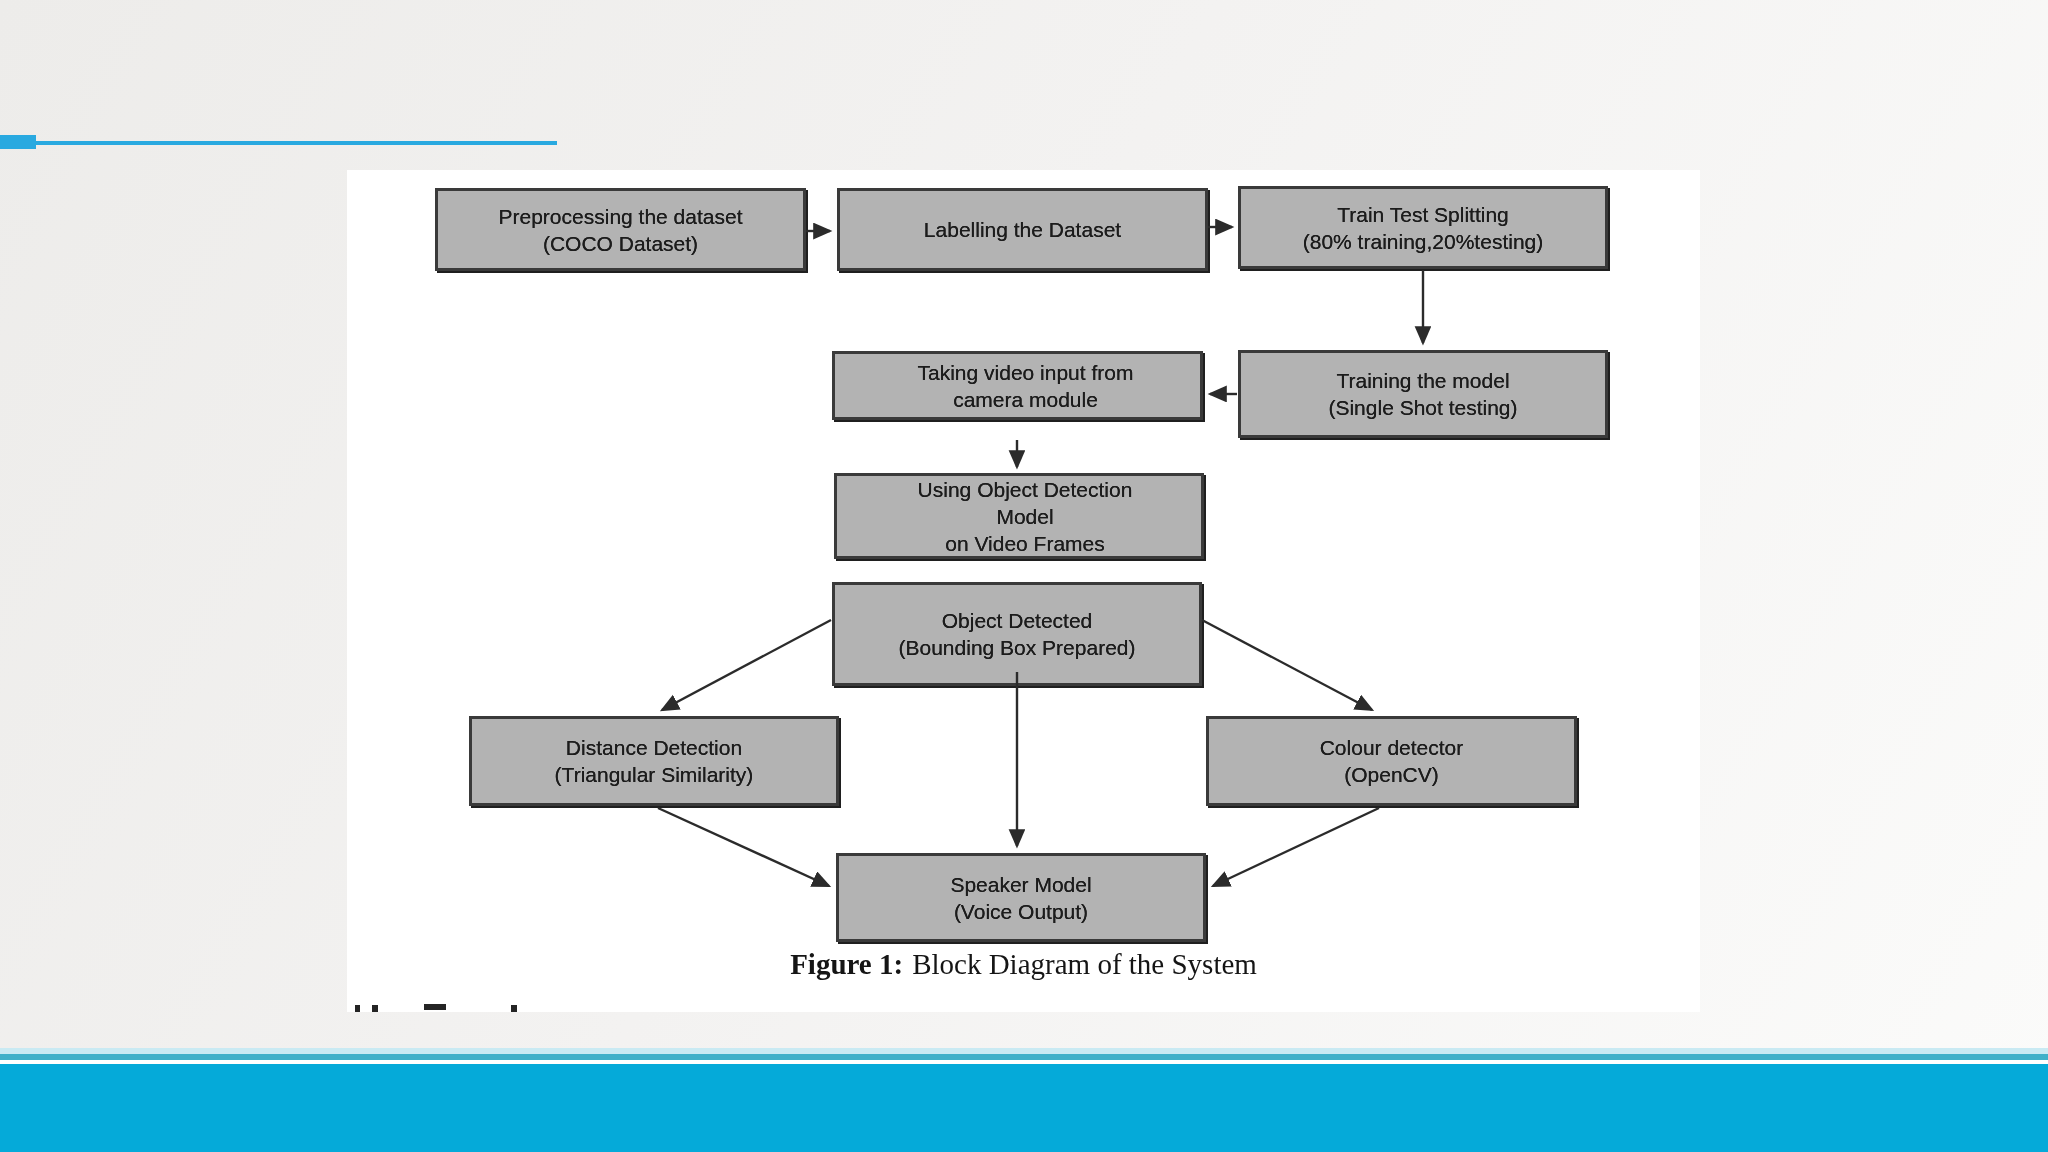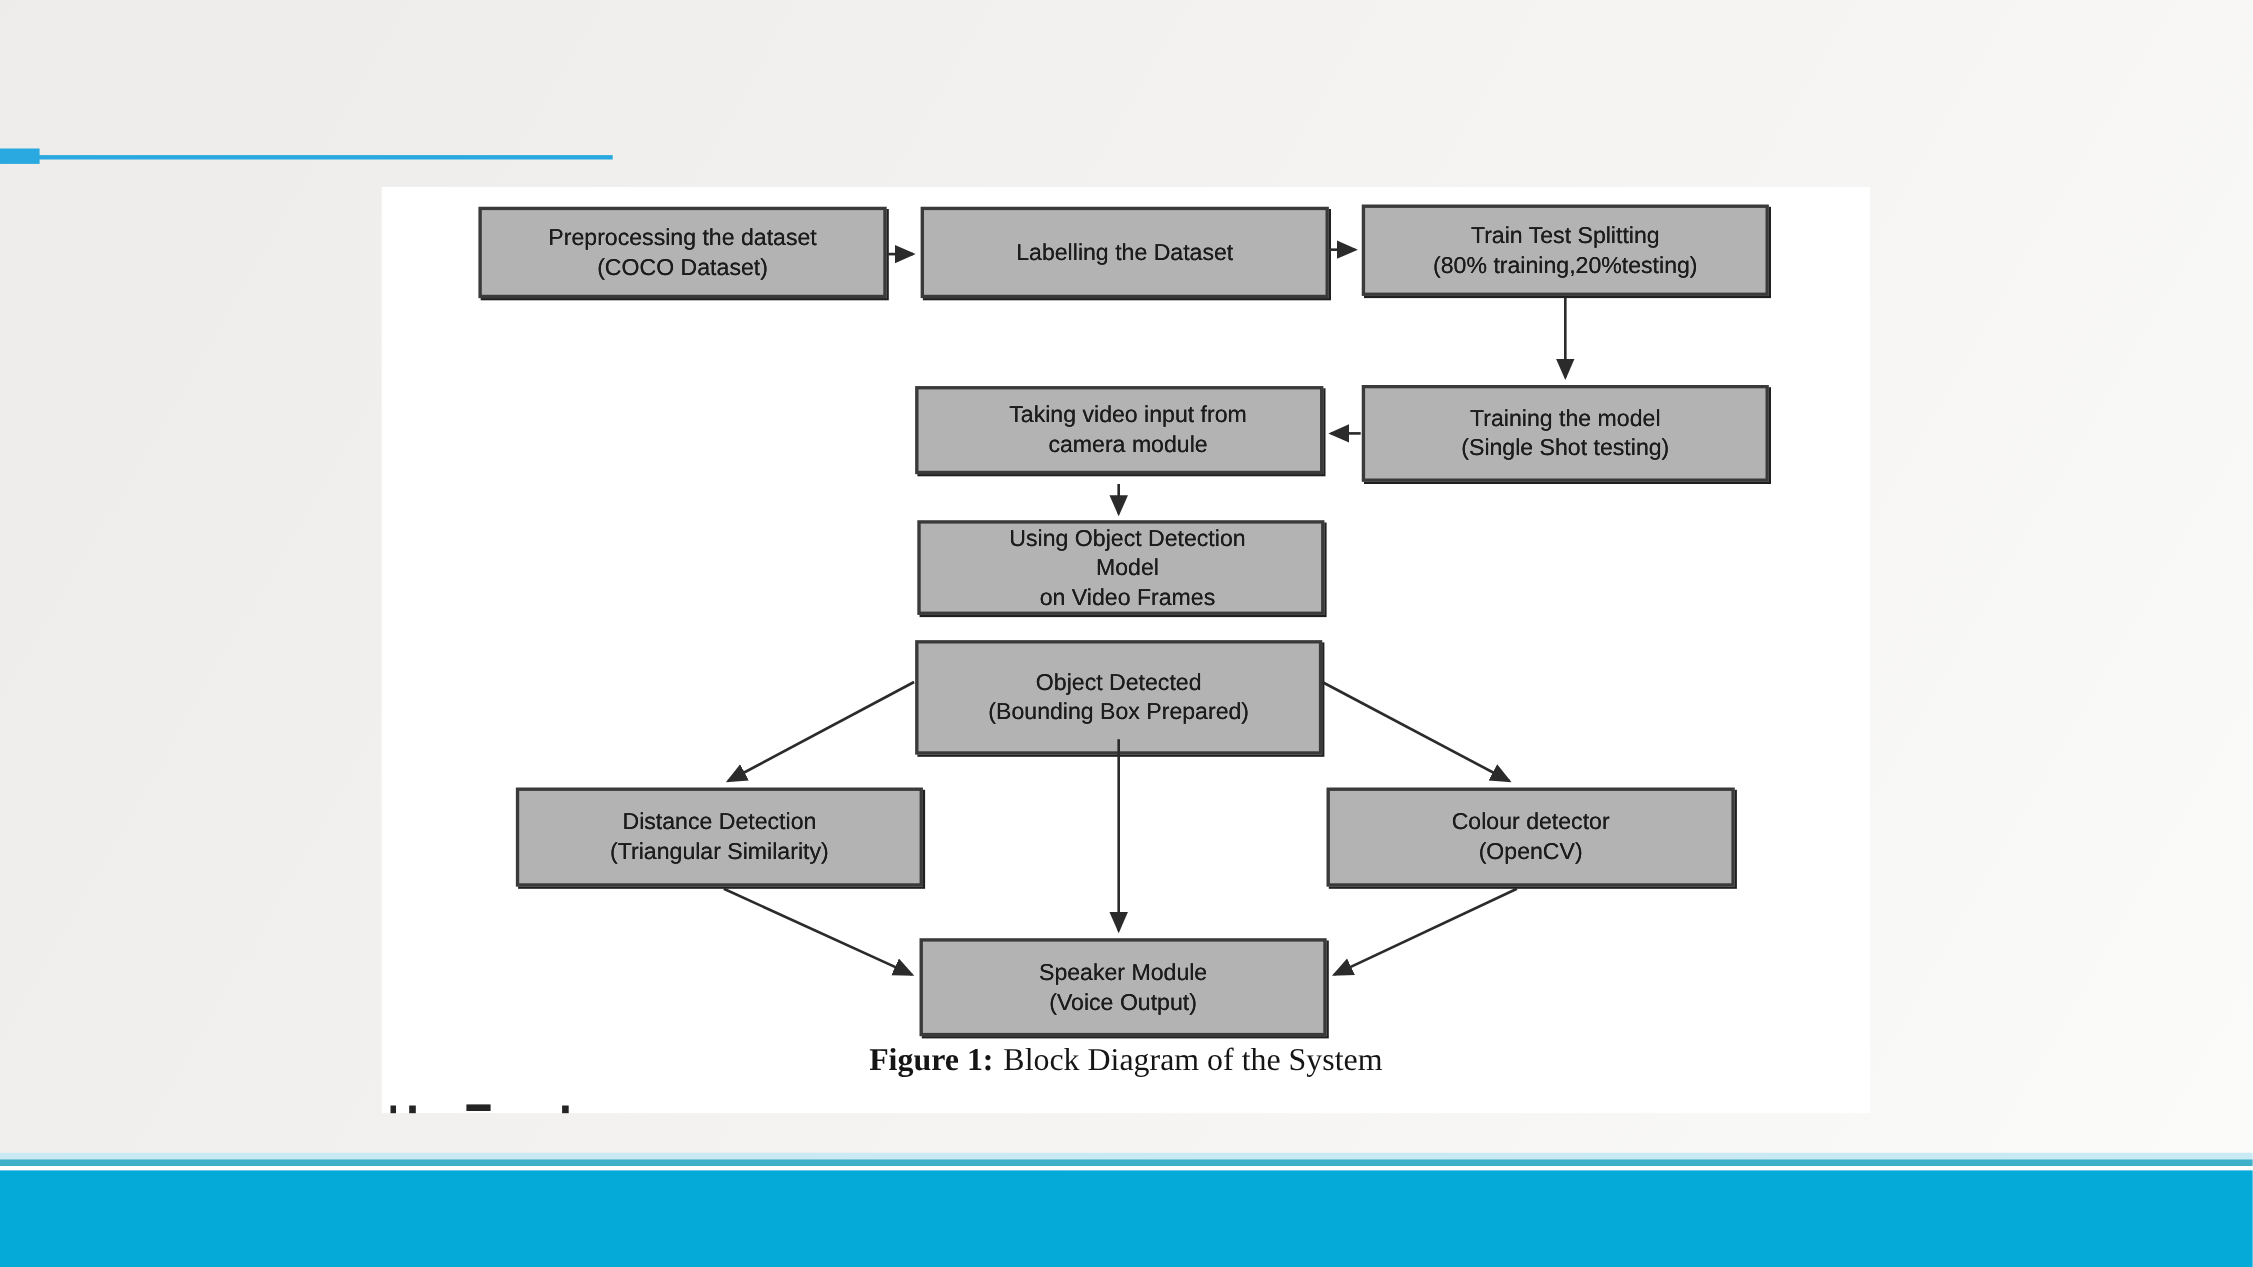--- a/index.html
+++ b/index.html
@@ -21,21 +21,21 @@
     position:absolute;background:#b3b3b3;border:3px solid #3a3a3a;
     box-shadow:2px 2px 0 #1f1f1f;
     display:flex;flex-direction:column;align-items:center;justify-content:center;
     text-align:center;color:#1c1c1c;font-size:21px;line-height:27px;
     text-shadow:0 0 0.6px #1c1c1c;box-sizing:border-box;
   }
   .box-preprocess{left:435px;top:188px;width:371px;height:83px;}
   .box-labelling{left:837px;top:188px;width:371px;height:83px;}
   .box-split{left:1238px;top:186px;width:370px;height:83px;}
   .box-training{left:1238px;top:350px;width:370px;height:88px;}
-  .box-video{left:832px;top:351px;width:371px;height:80px;padding-left:16px;}
+  .box-video{left:832px;top:351px;width:371px;height:69px;padding-left:16px;}
   .box-model{left:834px;top:473px;width:370px;height:86px;padding-left:12px;}
   .box-detected{left:832px;top:582px;width:370px;height:104px;}
   .box-distance{left:469px;top:716px;width:370px;height:90px;}
   .box-colour{left:1206px;top:716px;width:371px;height:90px;}
   .box-speaker{left:836px;top:853px;width:370px;height:89px;}
   
   svg.arrows{position:absolute;left:0;top:0;width:2048px;height:1152px;pointer-events:none;}
   svg.arrows line{stroke:#2b2b2b;stroke-width:2.4;}
   
   .caption{
@@ -94,21 +94,21 @@
 </div>
 <div class="fbox box-distance">
   <span>Distance Detection</span>
   <span>(Triangular Similarity)</span>
 </div>
 <div class="fbox box-colour">
   <span>Colour detector</span>
   <span>(OpenCV)</span>
 </div>
 <div class="fbox box-speaker">
-  <span>Speaker Module</span>
+  <span>Speaker Model</span>
   <span>(Voice Output)</span>
 </div>
 
 <svg class="arrows" viewBox="0 0 2048 1152">
   <defs>
     <marker id="ah" markerWidth="9" markerHeight="8" refX="7" refY="3.5" orient="auto">
       <path d="M0,0 L8,3.5 L0,7 z" fill="#2b2b2b"></path>
     </marker>
   </defs>
   <line x1="806" y1="231" x2="830" y2="231" marker-end="url(#ah)"></line>

